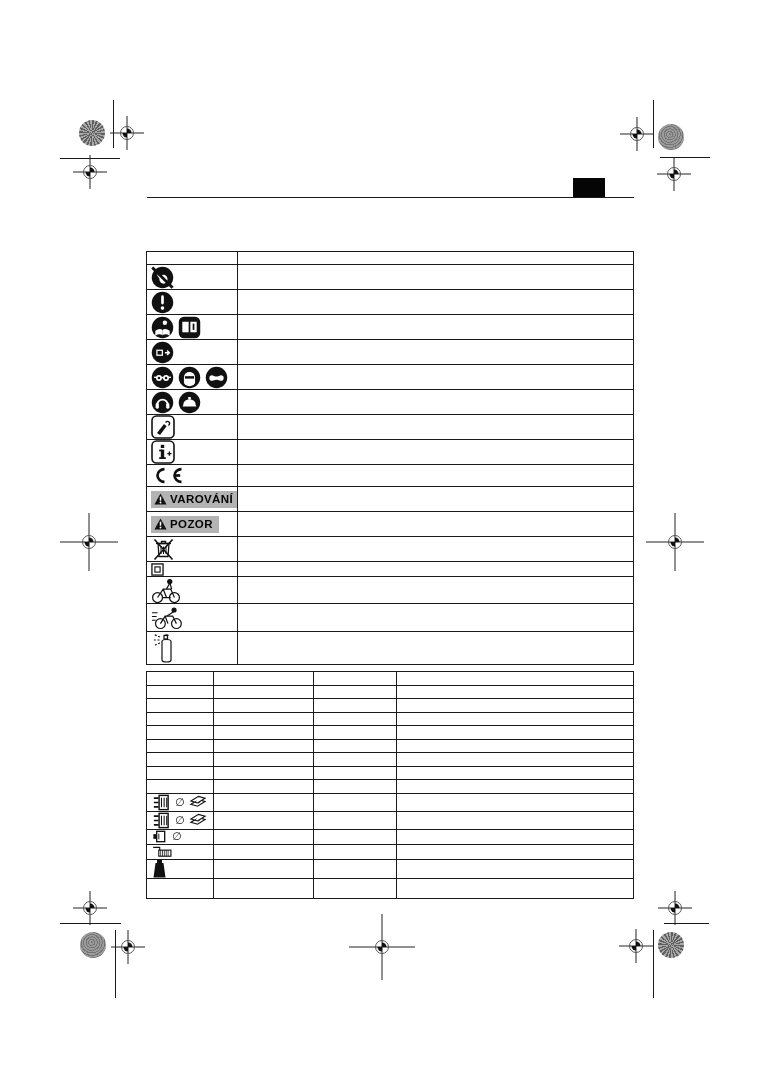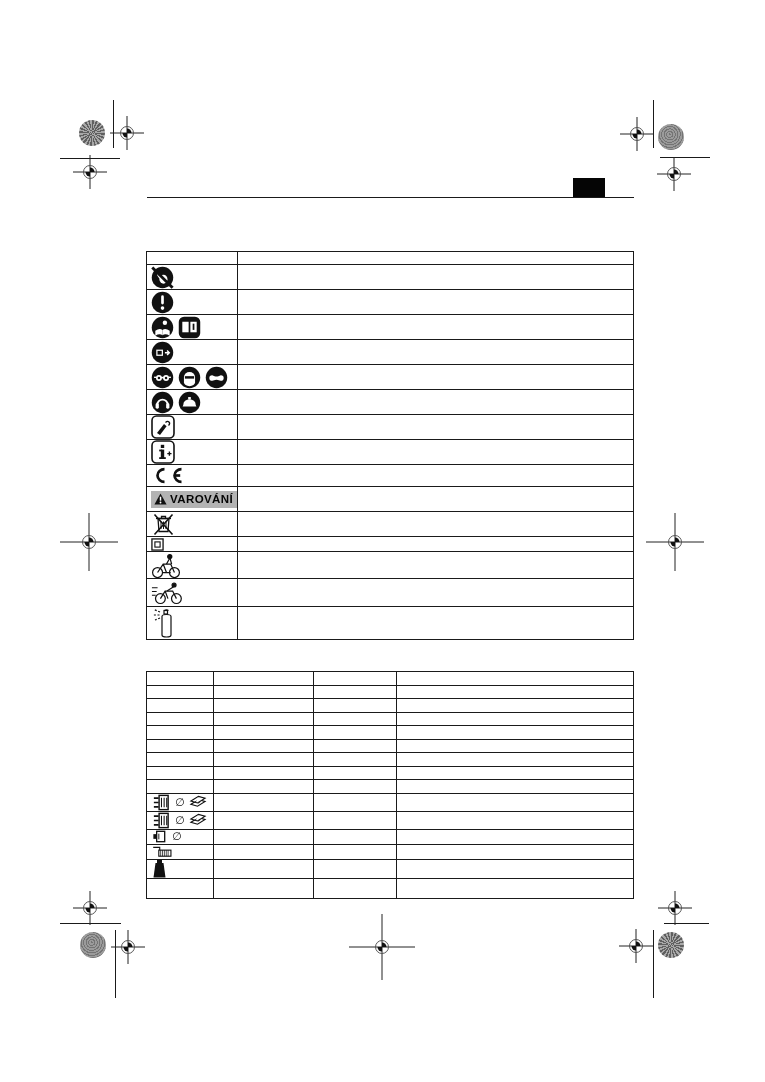--- a/index.html
+++ b/index.html
@@ -239,20 +239,35 @@
                 <circle cx="7" cy="10.3" r="1" fill="#fff"></circle>
               </svg>
             </span>
             <span class="badge-text">VAROVÁNÍ</span>
           </span>
         </div>
         <div class="t-cell t1-c2"></div>
       </div>
       <div class="t-row kind-std">
         <div class="t-cell t1-c1">
+          <span class="badge">
+            <span class="icon">
+              <svg width="13" height="12" viewBox="0 0 14 13">
+                <path d="M7 0.5 L13.6 12.5 H0.4z" fill="#111"></path>
+                <rect x="6.2" y="4" width="1.6" height="4.3" fill="#fff"></rect>
+                <circle cx="7" cy="10.3" r="1" fill="#fff"></circle>
+              </svg>
+            </span>
+            <span class="badge-text">POZOR</span>
+          </span>
+        </div>
+        <div class="t-cell t1-c2"></div>
+      </div>
+      <div class="t-row kind-std">
+        <div class="t-cell t1-c1">
           <span class="icon">
             <svg width="25" height="26" viewBox="0 0 25 26">
               <g fill="none" stroke="#111" stroke-width="1.3">
                 <path d="M7 7.5 h11 l-1 13 h-9z"></path>
                 <path d="M5 7.5 h15"></path>
                 <path d="M10.5 7.5 v-2 h4 v2"></path>
                 <path d="M10 10.5 v7.5 M12.5 10.5 v7.5 M15 10.5 v7.5" stroke-width="1"></path>
                 <path d="M3.5 3.5 L21.5 23.5 M21.5 3.5 L3.5 23.5" stroke-width="1.6"></path>
               </g>
             </svg>

